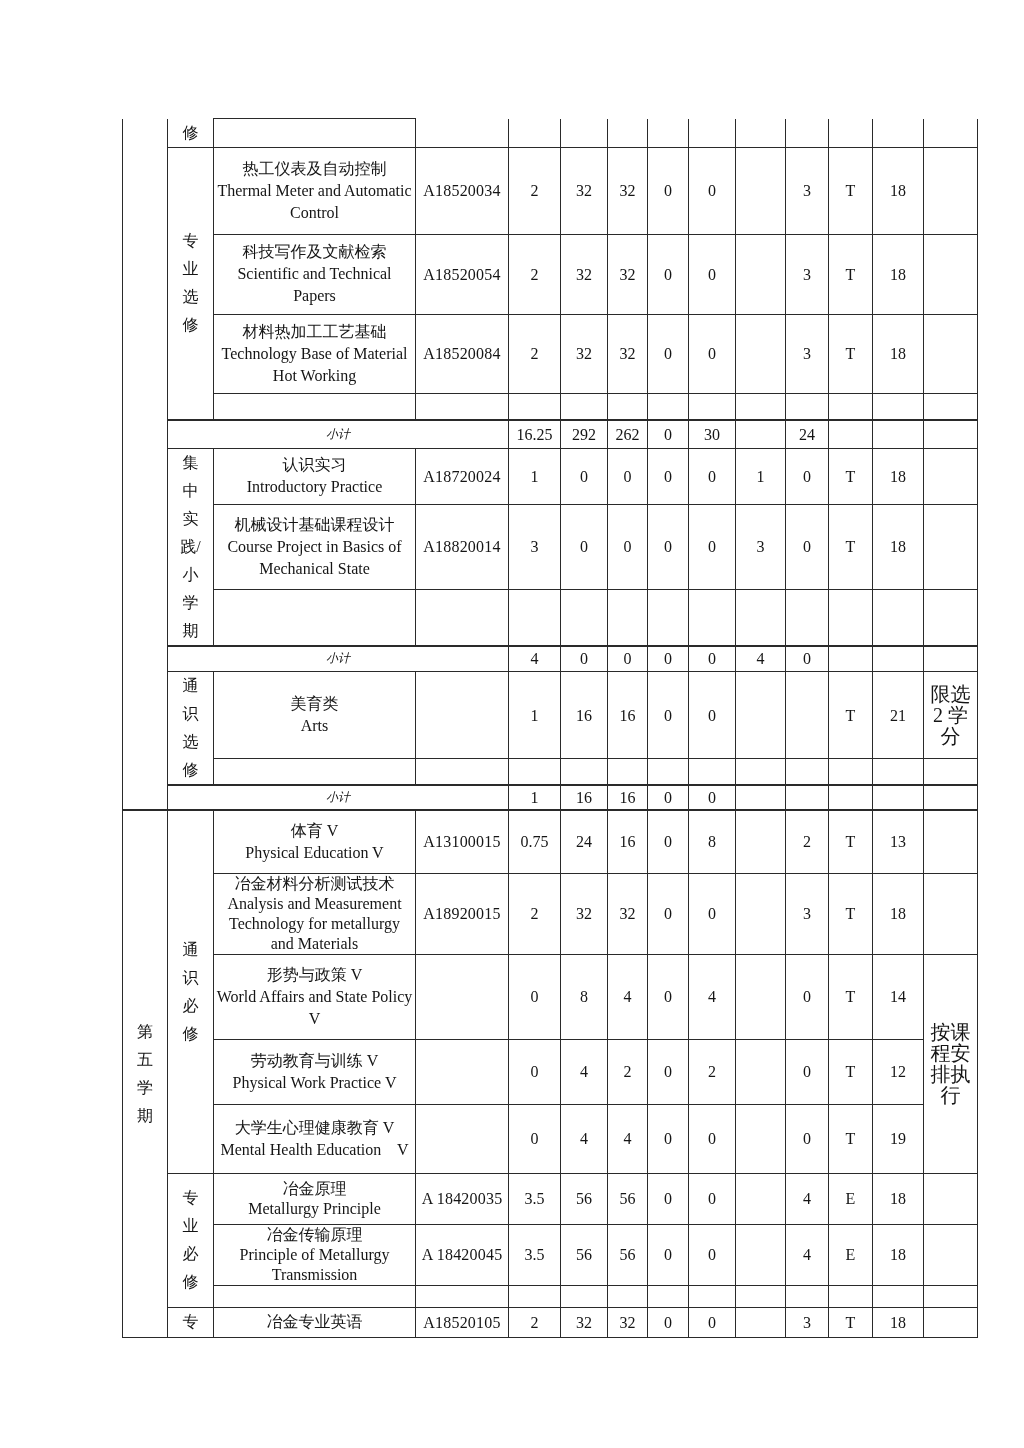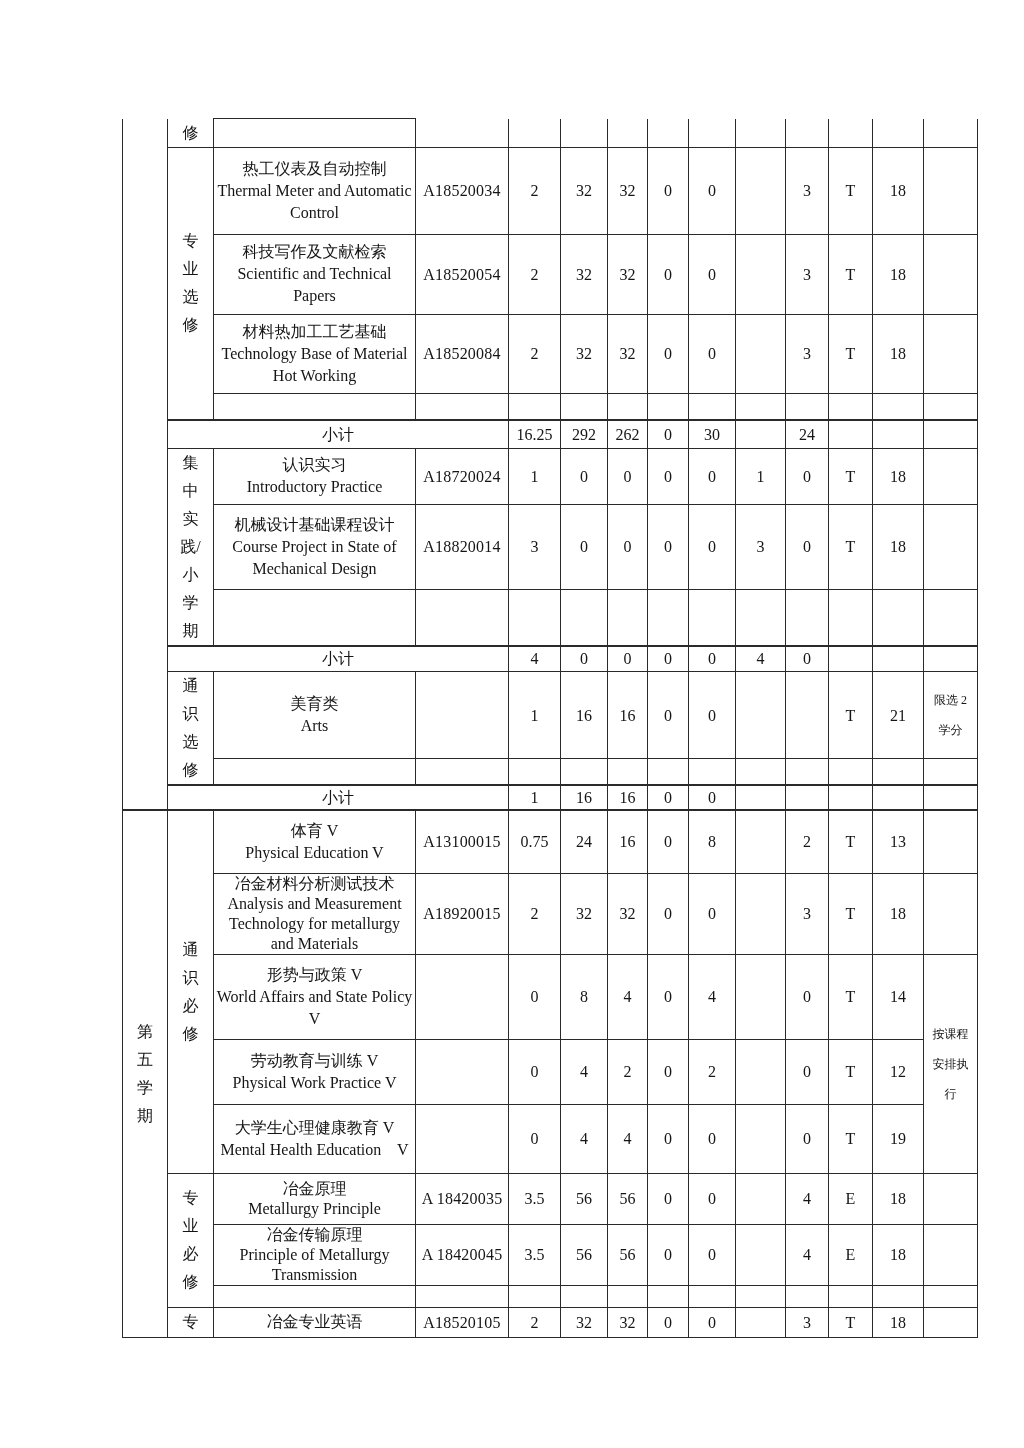--- a/index.html
+++ b/index.html
@@ -44,24 +44,24 @@
   }
   td.name .zh,
   td.name .en {
     display: block;
     white-space: pre-wrap;
     line-height: 22px;
   }
   td.name.dense .zh,
   td.name.dense .en { line-height: 20px; }
   td.code { font-size: 16px; letter-spacing: 0.2px; text-align: center; }
-  td.subtotal { font-size: 16px; }
+  td.subtotal { font-size: 12px; font-style: italic; }
   td.remark {
-    font-size: 12px;
-    line-height: 30px;
+    font-size: 20px;
+    line-height: 21px;
     padding: 0 4px;
   }
   td.val { font-size: 16px; }
 </style>
 </head>
 <body>
 
 <div class="page">
   <table class="curriculum">
     <colgroup>
@@ -211,21 +211,21 @@
           <td class="val">0</td>
           <td class="val">1</td>
           <td class="val">0</td>
           <td class="val">T</td>
           <td class="val">18</td>
           <td class="remark"></td>
         </tr>
         <tr style="height: 81px;">
           <td class="name">
             <div class="zh">机械设计基础课程设计</div>
-            <div class="en">Course Project in State of Mechanical Design</div>
+            <div class="en">Course Project in Basics of Mechanical State</div>
           </td>
           <td class="code">A18820014</td>
           <td class="val">3</td>
           <td class="val">0</td>
           <td class="val">0</td>
           <td class="val">0</td>
           <td class="val">0</td>
           <td class="val">3</td>
           <td class="val">0</td>
           <td class="val">T</td>

